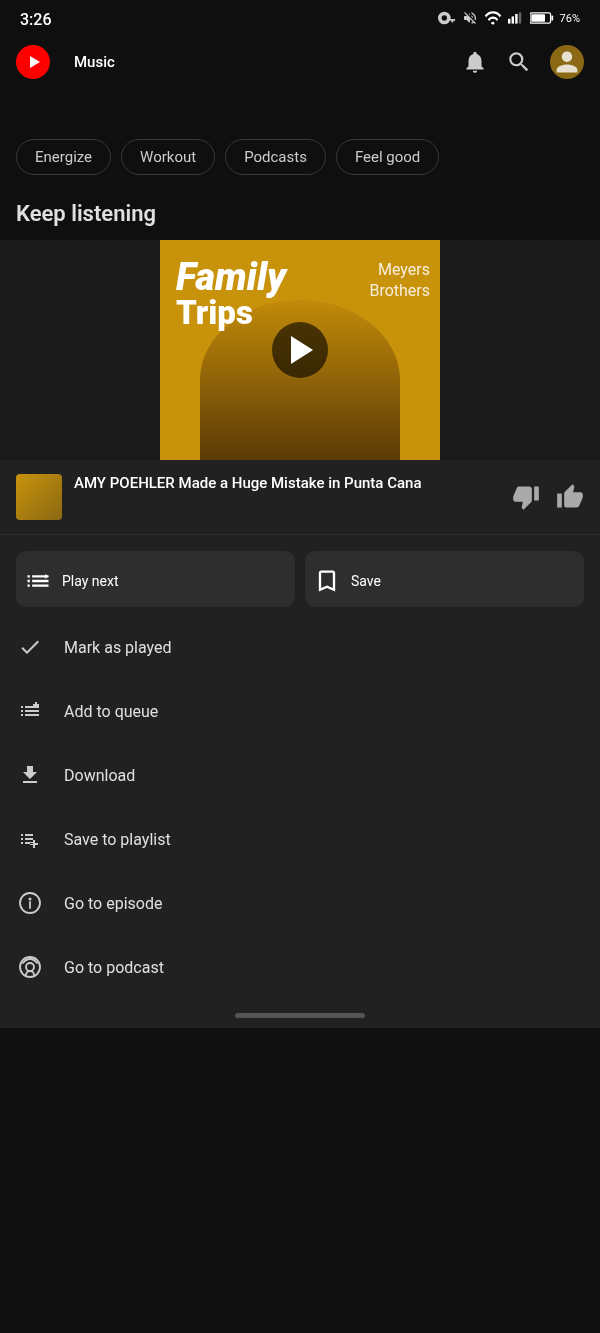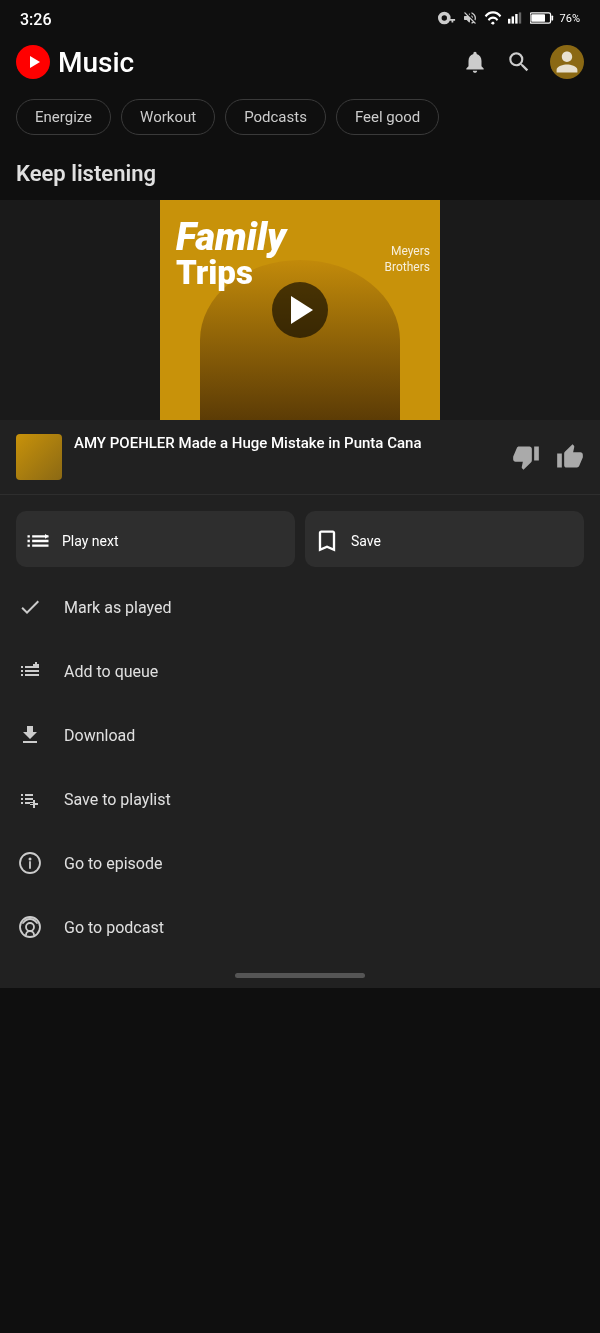--- a/index.html
+++ b/index.html
@@ -46,23 +46,24 @@
     .app-logo {
       display: flex;
       align-items: center;
       gap: 8px;
     }
     .youtube-icon {
       width: 34px;
       height: 34px;
     }
     .app-title {
-      font-size: 28px;
+      font-size: 15px;
       font-weight: 500;
       color: #fff;
+      margin-left: 16px;
     }
     .header-actions {
       display: flex;
       align-items: center;
       gap: 18px;
     }
     .header-icon {
       width: 26px;
       height: 26px;
       display: flex;
@@ -92,20 +93,21 @@
     .chips-row::-webkit-scrollbar { display: none; }
     .chip {
       border: 1px solid #3a3a3a;
       border-radius: 20px;
       padding: 8px 18px;
       font-size: 15px;
       color: #ccc;
       white-space: nowrap;
       cursor: pointer;
       background: transparent;
+      margin-top: 40px;
     }
 
     
     .section-title {
       font-size: 22px;
       font-weight: 600;
       color: #e0e0e0;
       padding: 10px 16px 14px;
     }
 
@@ -361,21 +363,21 @@
     <div class="album-art-main" style="z-index:2;">
 
       <div style="position:absolute;top:0;left:0;width:100%;height:100%;background:#c8920a;"></div>
 
       <div style="position:absolute;bottom:0;left:50%;transform:translateX(-50%);width:200px;height:160px;background:linear-gradient(to bottom,rgba(180,120,10,0.3),rgba(80,50,5,0.9));border-radius:50% 50% 0 0;"></div>
 
       <div style="position:absolute;top:18px;left:16px;z-index:5;">
         <div style="font-size:38px;font-weight:900;color:#fff;line-height:1;font-style:italic;">Family</div>
         <div style="font-size:33px;font-weight:900;color:#fff;line-height:1;">Trips</div>
       </div>
-      <div style="position:absolute;top:44px;right:10px;font-size:12px;color:#fff;opacity:0.85;line-height:1.3;text-align:right;z-index:5;">Meyers<br>Brothers</div>
+      <div style="position:absolute;top:20px;right:10px;font-size:16px;color:#fff;opacity:0.85;line-height:1.3;text-align:right;z-index:5;">Meyers<br>Brothers</div>
     </div>
 
     <div class="play-overlay" style="z-index:10;">
       <div class="play-triangle"></div>
     </div>
   </div>
 </div>
 
 <div class="bottom-sheet">
 

